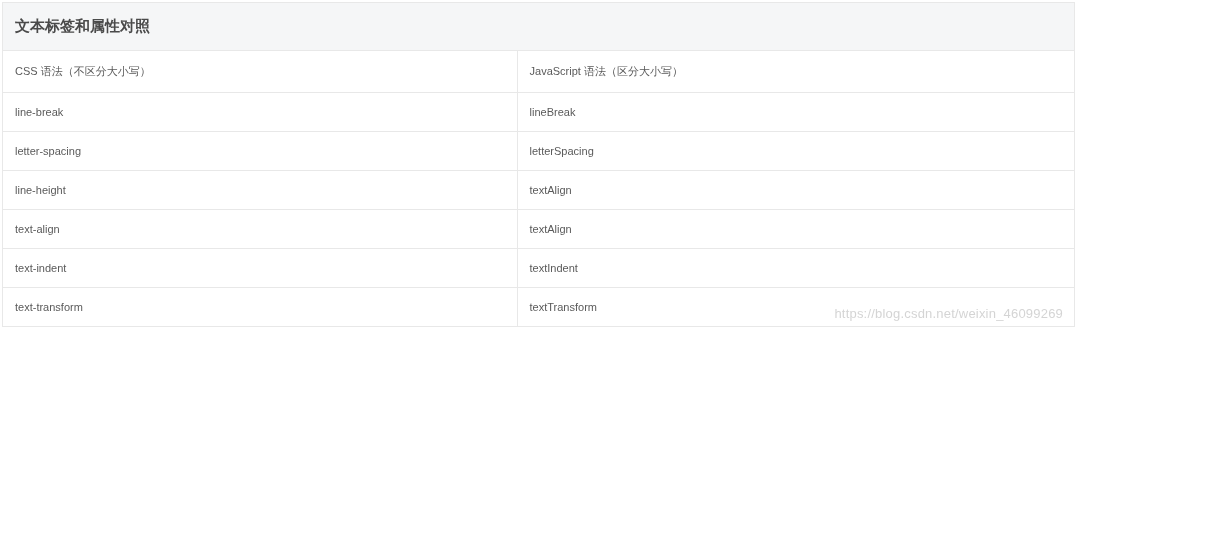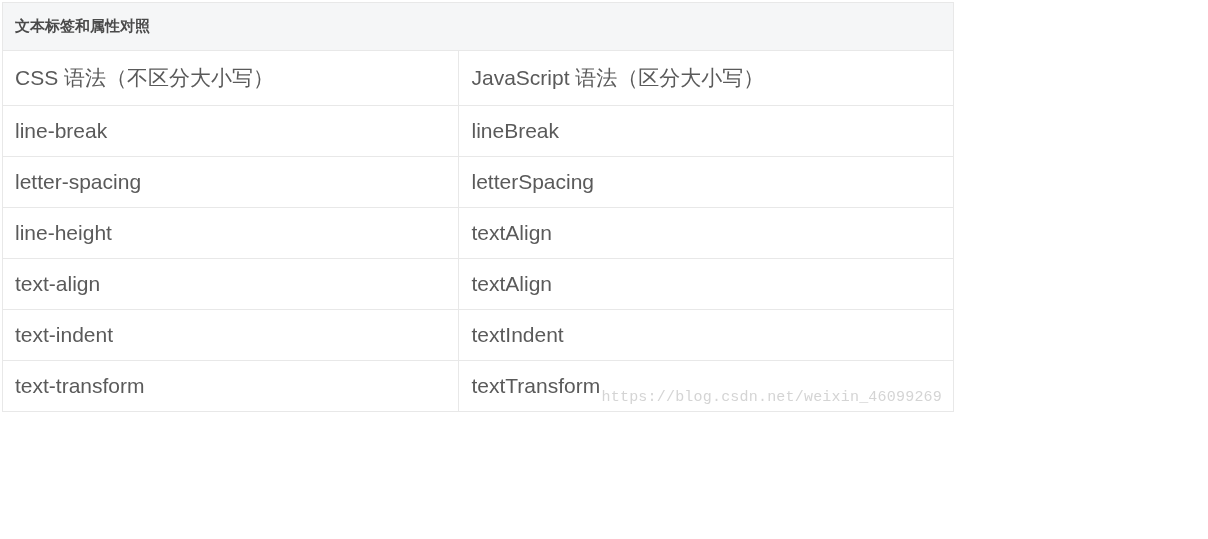--- a/index.html
+++ b/index.html
@@ -23,43 +23,43 @@
       text-align: left;
       font-weight: bold;
       font-size: 15px;
       color: #4a4a4a;
       padding: 14px 12px;
       border: 1px solid #e8e8e8;
     }
     td {
       padding: 13px 12px;
       border: 1px solid #e8e8e8;
-      font-size: 21px;
+      font-size: 11px;
       color: #5a5a5a;
       background: #ffffff;
     }
     td:first-child {
       width: 48%;
     }
     .indented {
       padding-left: 48px;
     }
     .watermark {
       position: absolute;
       bottom: 6px;
       right: 12px;
-      font-size: 15px;
+      font-size: 13px;
       color: rgba(160,160,160,0.45);
-      font-family: Liberation Mono, monospace;
+      font-family: Liberation Sans, sans-serif;
       letter-spacing: 0.2px;
       margin-left: 32px;
     }
     .wrapper {
       position: relative;
-      width: 952px;
+      width: 1073px;
     }
   </style>
 </head>
 <body>
 
 <div class="wrapper">
   <table>
     <thead>
       <tr>
         <th colspan="2">文本标签和属性对照</th>

